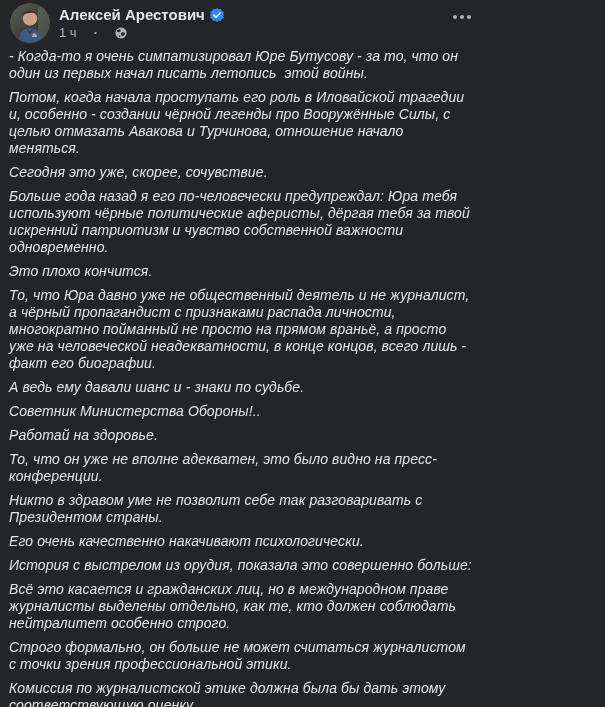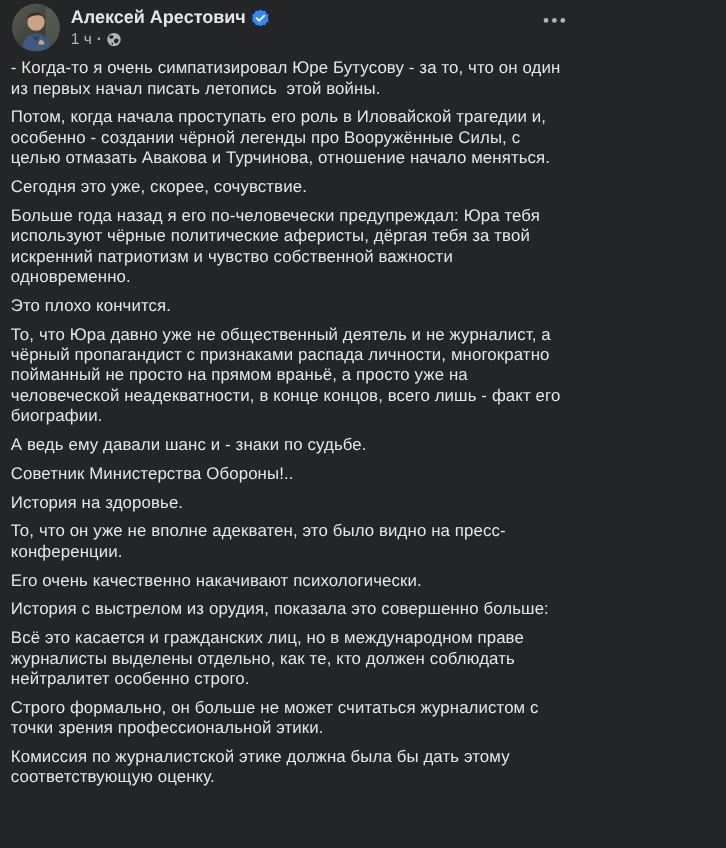--- a/index.html
+++ b/index.html
@@ -50,21 +50,21 @@
     line-height: 19px;
     cursor: pointer;
   }
   .verified {
     display: inline-flex;
     align-items: center;
   }
   .meta-row {
     display: flex;
     align-items: center;
-    gap: 4px;
+    gap: 17px;
     color: #b0b3b8;
     font-size: 13px;
     line-height: 15px;
     margin-top: 1px;
   }
   .meta-row .timestamp { cursor: pointer; }
   .meta-dot { font-weight: bold; }
   .more-btn {
     position: absolute;
     top: 4px;
@@ -83,20 +83,21 @@
   .post-body {
     padding: 5px 14px 0 9px;
   }
   .post-body p {
     margin: 0 0 7px 0;
     font-size: 14px;
     line-height: 17px;
     color: #e4e6eb;
     white-space: pre-wrap;
     letter-spacing: 0.1px;
+    font-style: italic;
   }
 </style>
 </head>
 <body>
 
 <div class="post">
 
   <div class="post-header">
 
     <div class="avatar-btn">
@@ -158,22 +159,23 @@
 
   <div class="post-body">
     <p>- Когда-то я очень симпатизировал Юре Бутусову - за то, что он один из первых начал писать летопись  этой войны.</p>
     <p>Потом, когда начала проступать его роль в Иловайской трагедии и, особенно - создании чёрной легенды про Вооружённые Силы, с целью отмазать Авакова и Турчинова, отношение начало меняться.</p>
     <p>Сегодня это уже, скорее, сочувствие.</p>
     <p>Больше года назад я его по-человечески предупреждал: Юра тебя используют чёрные политические аферисты, дёргая тебя за твой искренний патриотизм и чувство собственной важности одновременно.</p>
     <p>Это плохо кончится.</p>
     <p>То, что Юра давно уже не общественный деятель и не журналист, а чёрный пропагандист с признаками распада личности, многократно пойманный не просто на прямом враньё, а просто уже на человеческой неадекватности, в конце концов, всего лишь - факт его биографии.</p>
     <p>А ведь ему давали шанс и - знаки по судьбе.</p>
     <p>Советник Министерства Обороны!..</p>
-    <p>История на здоровье.</p>
+    <p>Работай на здоровье.</p>
     <p>То, что он уже не вполне адекватен, это было видно на пресс-конференции.</p>
+    <p>Никто в здравом уме не позволит себе так разговаривать с Президентом страны.</p>
     <p>Его очень качественно накачивают психологически.</p>
     <p>История с выстрелом из орудия, показала это совершенно больше:</p>
     <p>Всё это касается и гражданских лиц, но в международном праве журналисты выделены отдельно, как те, кто должен соблюдать нейтралитет особенно строго.</p>
     <p>Строго формально, он больше не может считаться журналистом с точки зрения профессиональной этики.</p>
     <p>Комиссия по журналистской этике должна была бы дать этому соответствующую оценку.</p>
   </div>
 
 </div>
 
 </body></html>

